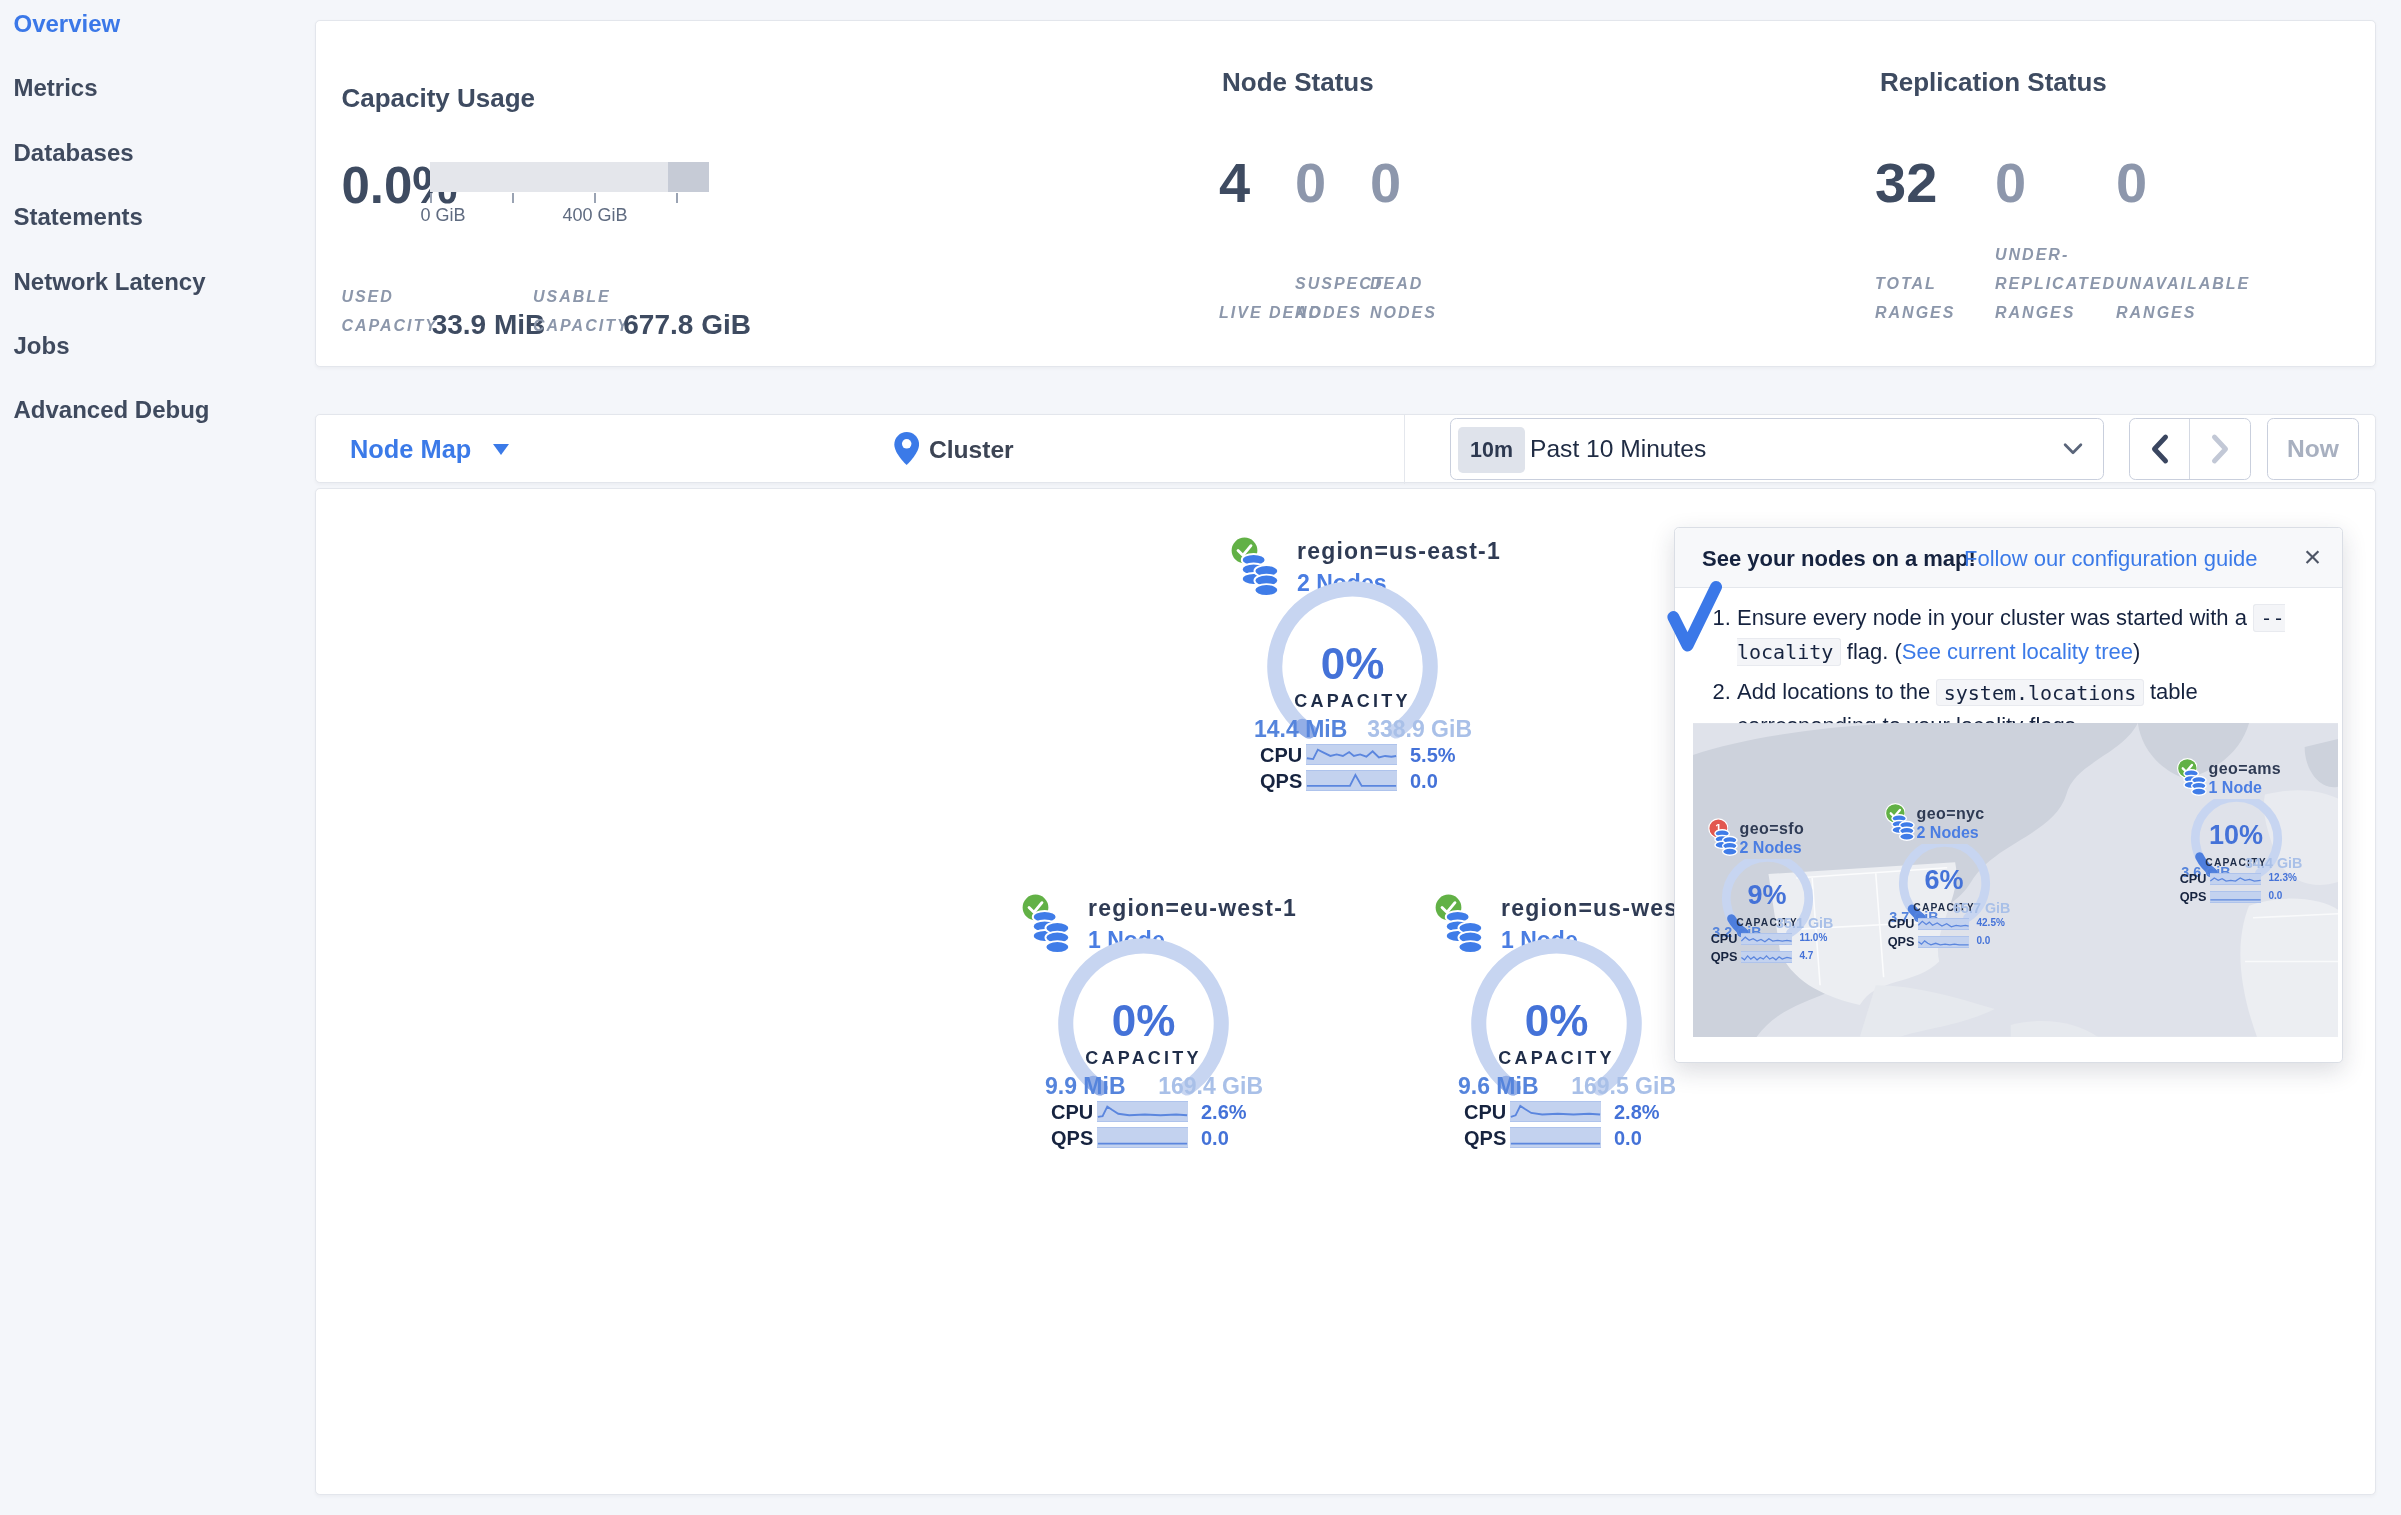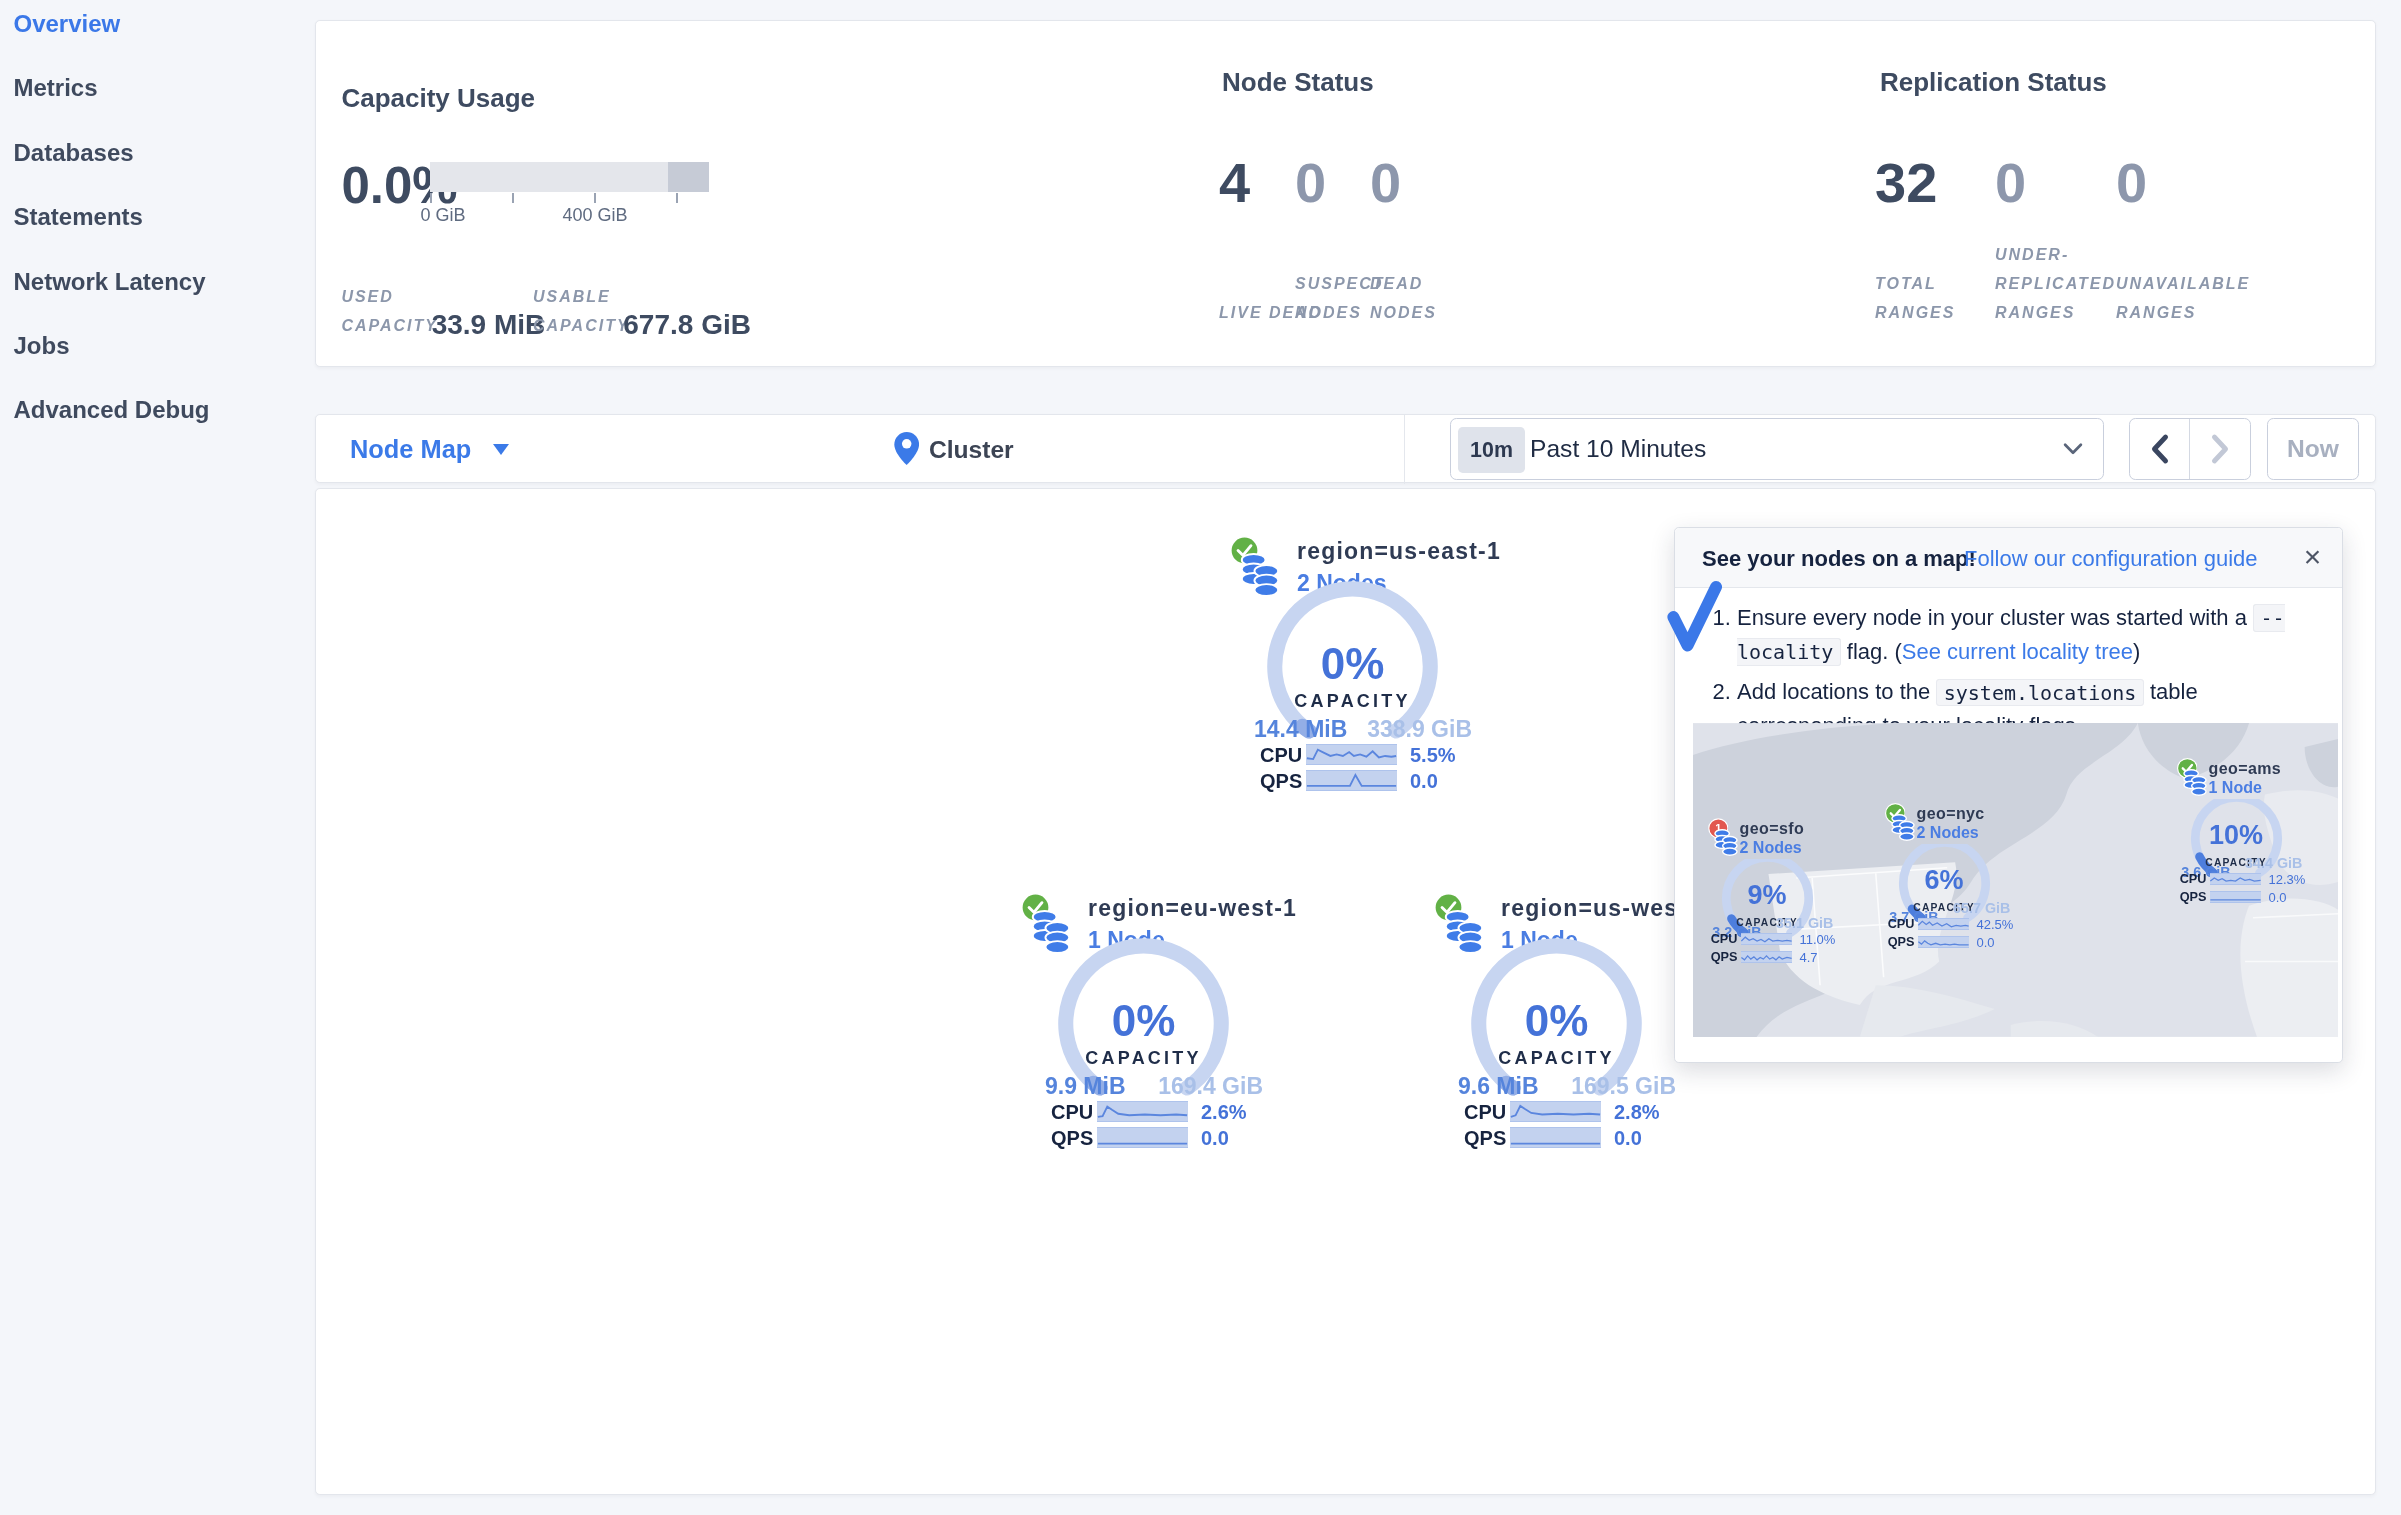--- a/index.html
+++ b/index.html
@@ -87,21 +87,21 @@
   .m-nodes { position:absolute; left:32px; top:21.4px; font-size:16px; font-weight:700; color:#4a7de2; cursor:pointer; }
   .m-gauge { position:absolute; left:12px; top:41px; width:95px; height:84px; }
   .m-pct { position:absolute; left:0; top:21.4px; width:95px; text-align:center; font-size:27px; font-weight:700; color:#4472d8; }
   .m-capl { position:absolute; left:0; top:58px; width:95px; text-align:center; font-size:10.3px; font-weight:700; letter-spacing:1.2px; color:#1f2d49; }
   .m-vals { position:absolute; left:4.8px; top:97px; width:121px; display:flex; justify-content:space-between; }
   .m-used { font-size:14.3px; font-weight:600; color:#5584dc;margin-top:9px; }
   .m-total { font-size:14.3px; font-weight:700; color:#a9c0e8; }
   .m-row { position:absolute; left:0; width:145px; height:16px; }
   .m-row .rl { position:absolute; left:3.2px; top:0; font-size:12.7px; font-weight:700; color:#16233f; }
   .m-row .spark { position:absolute; left:33px; top:0.8px; width:51px; height:12.7px; background:#c3d2ef; border-top:0.8px solid #aec3ec; border-bottom:0.8px solid #aec3ec; }
-  .m-row .rv { position:absolute; left:92px; top:0; font-size:13px; font-weight:400; color:#4472d8; }
+  .m-row .rv { position:absolute; left:92px; top:0; font-size:10px; font-weight:700; color:#4472d8; }
 </style>
 </head>
 <body>
 
 <nav class="sidebar">
   <div class="nav-item active">Overview</div>
   <div class="nav-item">Metrics</div>
   <div class="nav-item">Databases</div>
   <div class="nav-item">Statements</div>
   <div class="nav-item">Network Latency</div>

